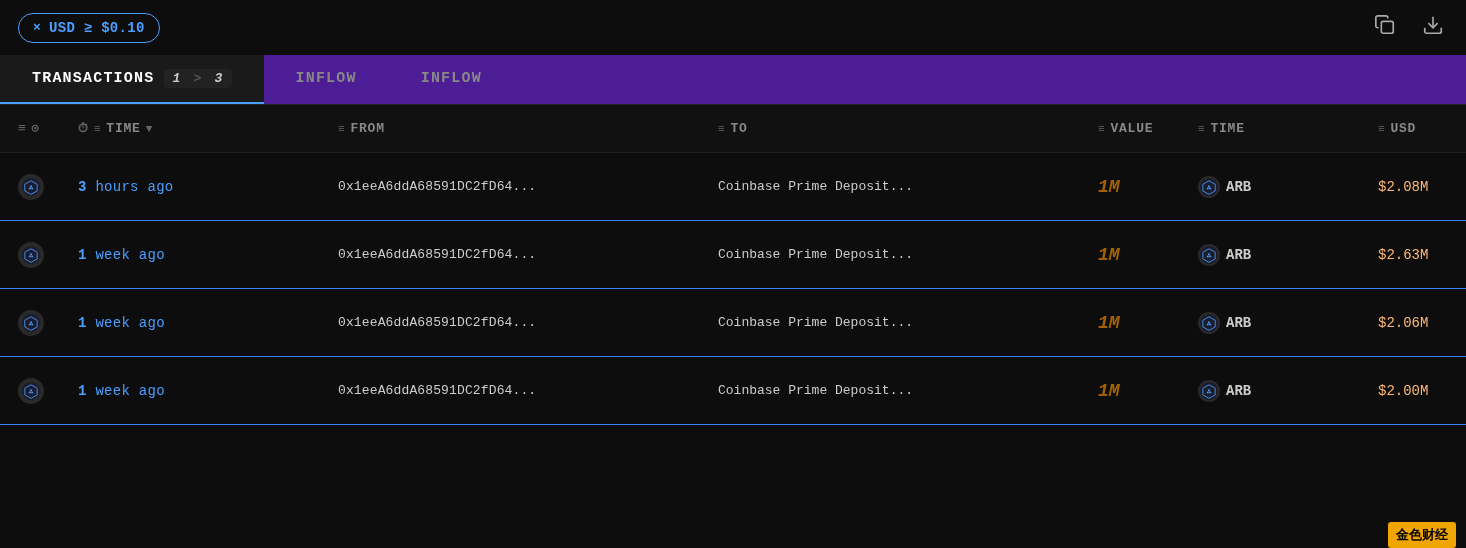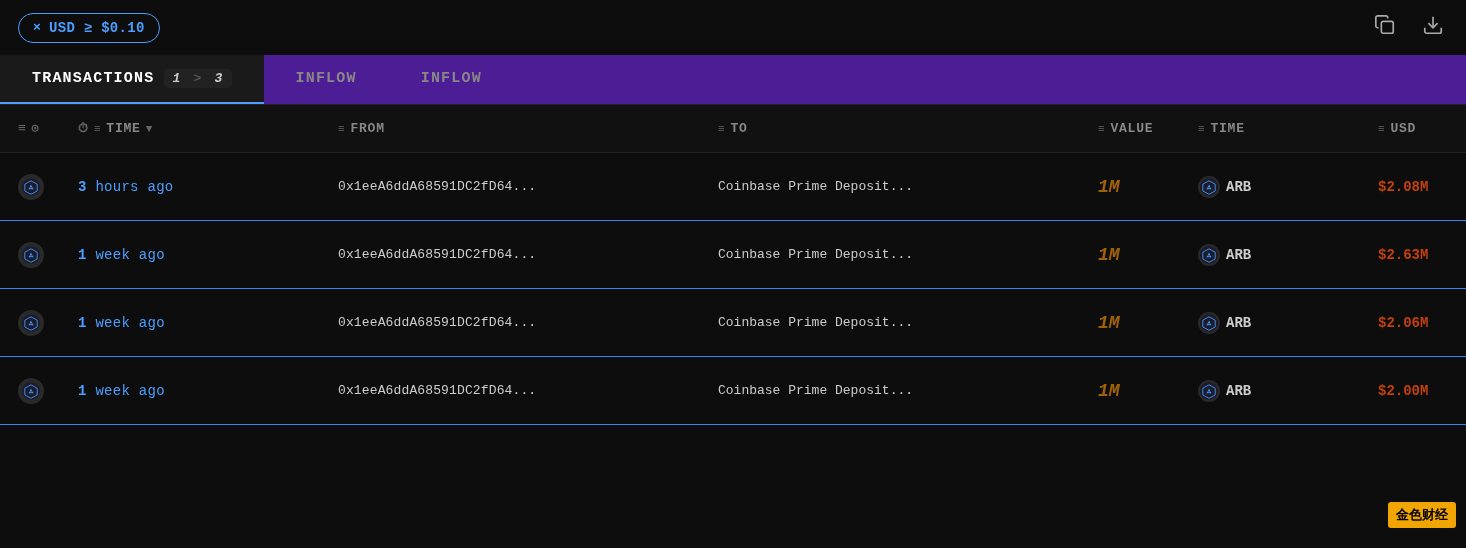--- a/index.html
+++ b/index.html
@@ -169,29 +169,29 @@
     }
     .token-cell {
       display: flex;
       align-items: center;
       gap: 6px;
       color: #ccc;
       font-size: 14px;
       font-weight: bold;
     }
     .usd-value {
-      color: #c2410c;
+      color: #fdba74;
       font-size: 14px;
-      font-weight: bold;
+      font-weight: normal;
     }
 
     
     .watermark {
       position: fixed;
-      bottom: 20px;
+      bottom: 0;
       right: 10px;
       background: #f0a500;
       color: #000;
       font-size: 13px;
       font-weight: bold;
       padding: 4px 8px;
       border-radius: 3px;
       font-family: sans-serif;
       z-index: 999;
     }

